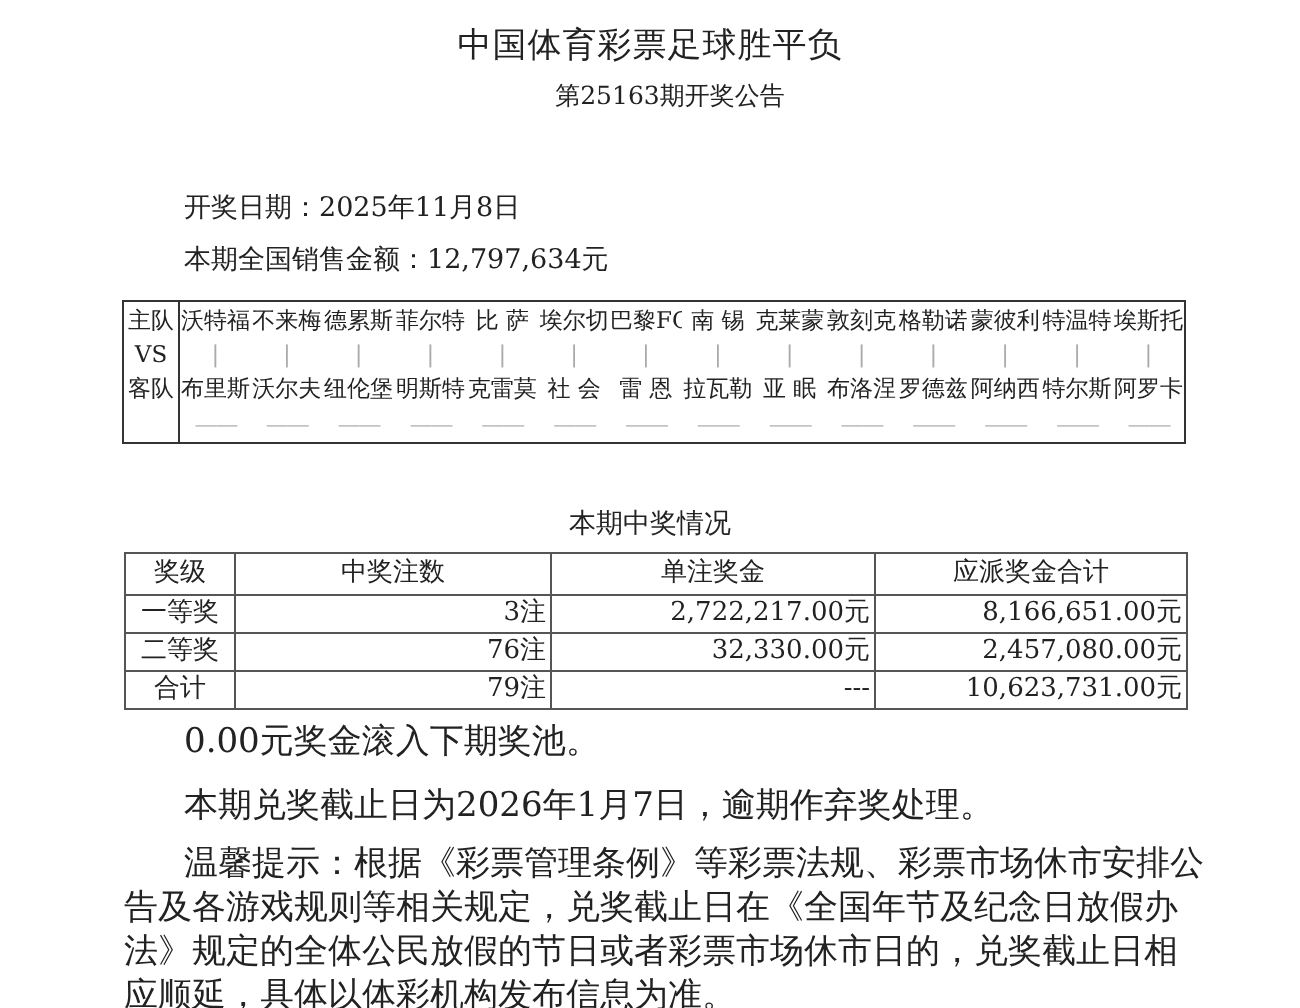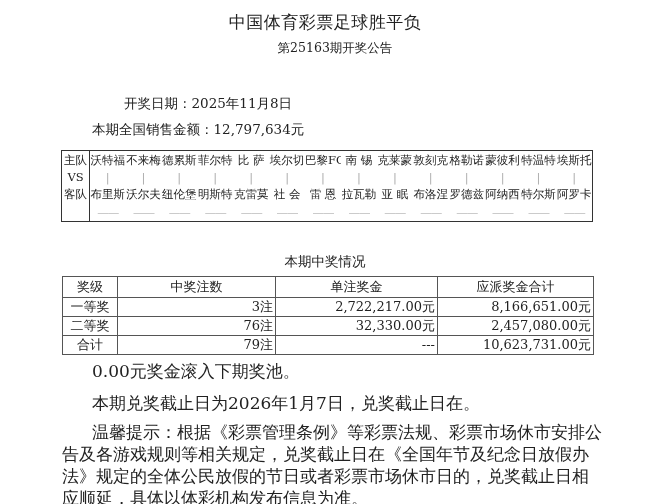--- a/index.html
+++ b/index.html
@@ -1,21 +1,21 @@
 <!DOCTYPE html>
 <html><head>
 <meta charset="utf-8">
 <style>
   html, body { margin:0; padding:0; background:#ffffff; }
   body { width:650px; height:504px; position:relative; overflow:hidden;
          font-family:"DejaVu Serif","Liberation Serif",serif; color:#222; }
   .title { position:absolute; left:0; width:650px; top:11px; text-align:center; font-size:17px; letter-spacing:0.5px; }
   .subtitle { position:absolute; left:0; width:650px; top:40px; text-align:center; font-size:12.5px;margin-left:10px; }
   .info { position:absolute; left:92px; font-size:13.5px; }
-  .info1 { top:95px;margin-left:32px; }
+  .info1 { top:95px; }
   .info2 { top:121px;text-align:right; }
 
   table.matches { position:absolute; left:61px; top:150px; border-collapse:collapse; width:532px; table-layout:fixed; }
   table.matches td { font-size:11.5px; text-align:center; padding:0; white-space:nowrap; overflow:hidden; }
   table.matches { border:1px solid #333; }
   table.matches td.lbl { border-right:1px solid #333; width:27px;margin-left:48px; }
   table.matches tr.r-home td { height:18px; }
   table.matches tr.r-vs td { height:16px; }
   table.matches tr.r-away td { height:18px; }
   table.matches tr.r-dash td { height:18px; }
@@ -149,14 +149,14 @@
     <tr>
       <td class="c0">合计</td>
       <td>79注</td>
       <td>---</td>
       <td>10,623,731.00元</td>
     </tr>
   </tbody>
 </table>
 
 <div class="p p1">0.00元奖金滚入下期奖池。</div>
-<div class="p p2">本期兑奖截止日为2026年1月7日，兑奖截止日在。</div>
+<div class="p p2">本期兑奖截止日为2026年1月7日，逾期作弃奖处理。</div>
 <div class="p p3">温馨提示：根据《彩票管理条例》等彩票法规、彩票市场休市安排公告及各游戏规则等相关规定，兑奖截止日在《全国年节及纪念日放假办法》规定的全体公民放假的节日或者彩票市场休市日的，兑奖截止日相应顺延，具体以体彩机构发布信息为准。</div>
 
 </body></html>

